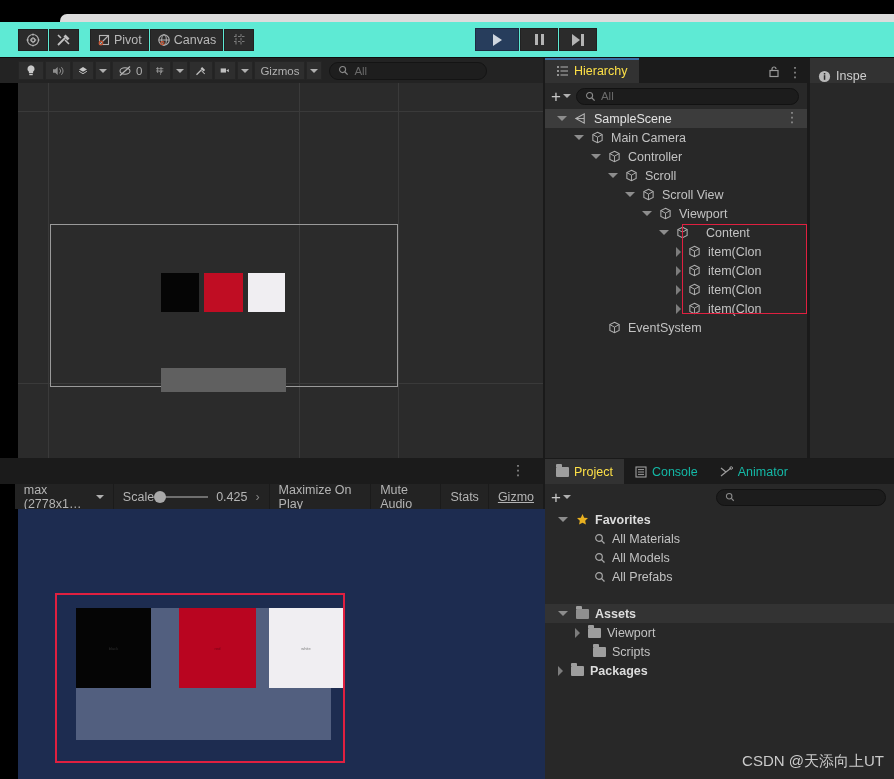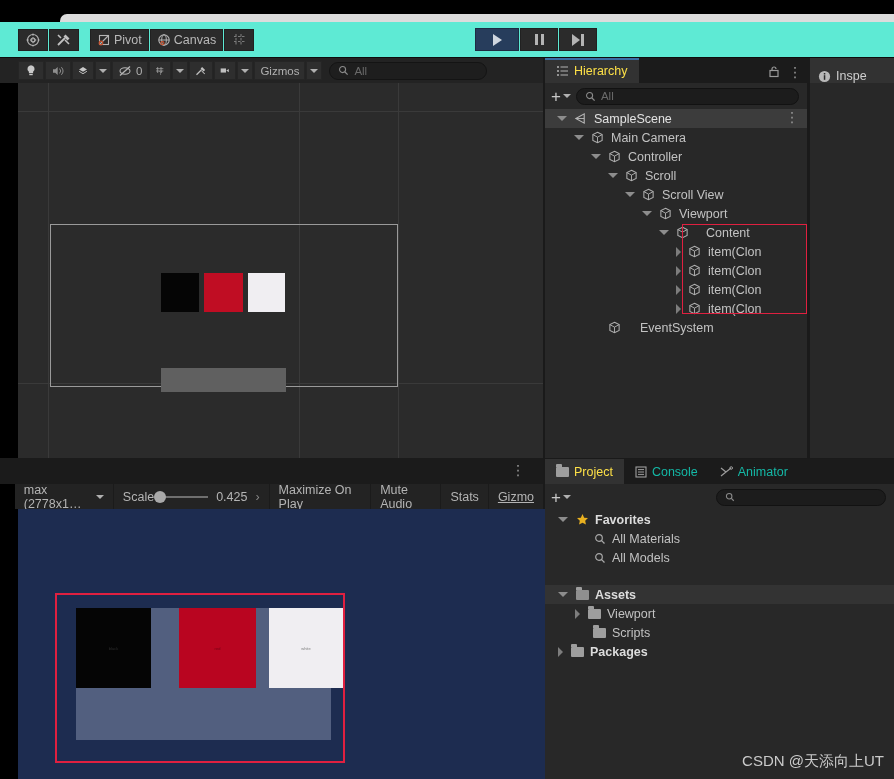--- a/index.html
+++ b/index.html
@@ -601,21 +601,21 @@
         </div>
         <div class="hrow">
           <span style="display:inline-block;width:42px"></span>
           <span style="display:inline-block;width:10px"></span>
           <span class="ic" style="margin-left:3px">
             <svg width="13" height="13" viewBox="0 0 14 14">
               <path d="M7 1.3l5 2.6v6.2L7 12.7 2 10.1V3.9z" fill="none" stroke="#b0b0b0" stroke-width="1.1"></path>
               <path d="M2 3.9L7 6.6l5-2.7M7 6.6v6.1" fill="none" stroke="#b0b0b0" stroke-width="1"></path>
             </svg>
           </span>
-          <span style="margin-left:15px;">EventSystem</span>
+          <span style="margin-left:3px;">EventSystem</span>
         </div>
       </div>
     <div class="hier-sel-box" style="left:137px; top:141px; width:125px; height:90px;"></div>
   </div>
 
   <div class="insp-stub">
     <span class="ic">
       <svg width="13" height="13" viewBox="0 0 13 13">
         <circle cx="6.5" cy="6.5" r="5.6" fill="#b8b8b8"></circle>
         <rect x="5.8" y="5.2" width="1.5" height="4.6" fill="#2b2b2b"></rect>
@@ -692,20 +692,31 @@
           <span style="display:inline-block;width:25px"></span>
           <span style="display:inline-block;width:10px"></span>
           <span class="ic" style="margin-left:2px;width:15px;justify-content:center;">
             <svg width="12" height="12" viewBox="0 0 12 12">
               <circle cx="5" cy="5" r="3.3" fill="none" stroke="#a8a8a8" stroke-width="1.2"></circle>
               <path d="M7.6 7.6L10.5 10.5" stroke="#a8a8a8" stroke-width="1.3"></path>
             </svg>
           </span>
           <span style="">All Models</span>
         </div>
+        <div class="prow">
+          <span style="display:inline-block;width:25px"></span>
+          <span style="display:inline-block;width:10px"></span>
+          <span class="ic" style="margin-left:2px;width:15px;justify-content:center;">
+            <svg width="12" height="12" viewBox="0 0 12 12">
+              <circle cx="5" cy="5" r="3.3" fill="none" stroke="#a8a8a8" stroke-width="1.2"></circle>
+              <path d="M7.6 7.6L10.5 10.5" stroke="#a8a8a8" stroke-width="1.3"></path>
+            </svg>
+          </span>
+          <span style="">All Prefabs</span>
+        </div>
         <div class="prow" style="height: 18px;"></div>
         <div class="prow sel">
           <span style="display:inline-block;width:8px"></span>
           <span class="arrow-d"></span>
           <span class="ic" style="margin-left:2px;width:15px;justify-content:center;">
             <span class="folder open"></span>
           </span>
           <span style="color:#dcdcdc;font-weight:bold;">Assets</span>
         </div>
         <div class="prow">

